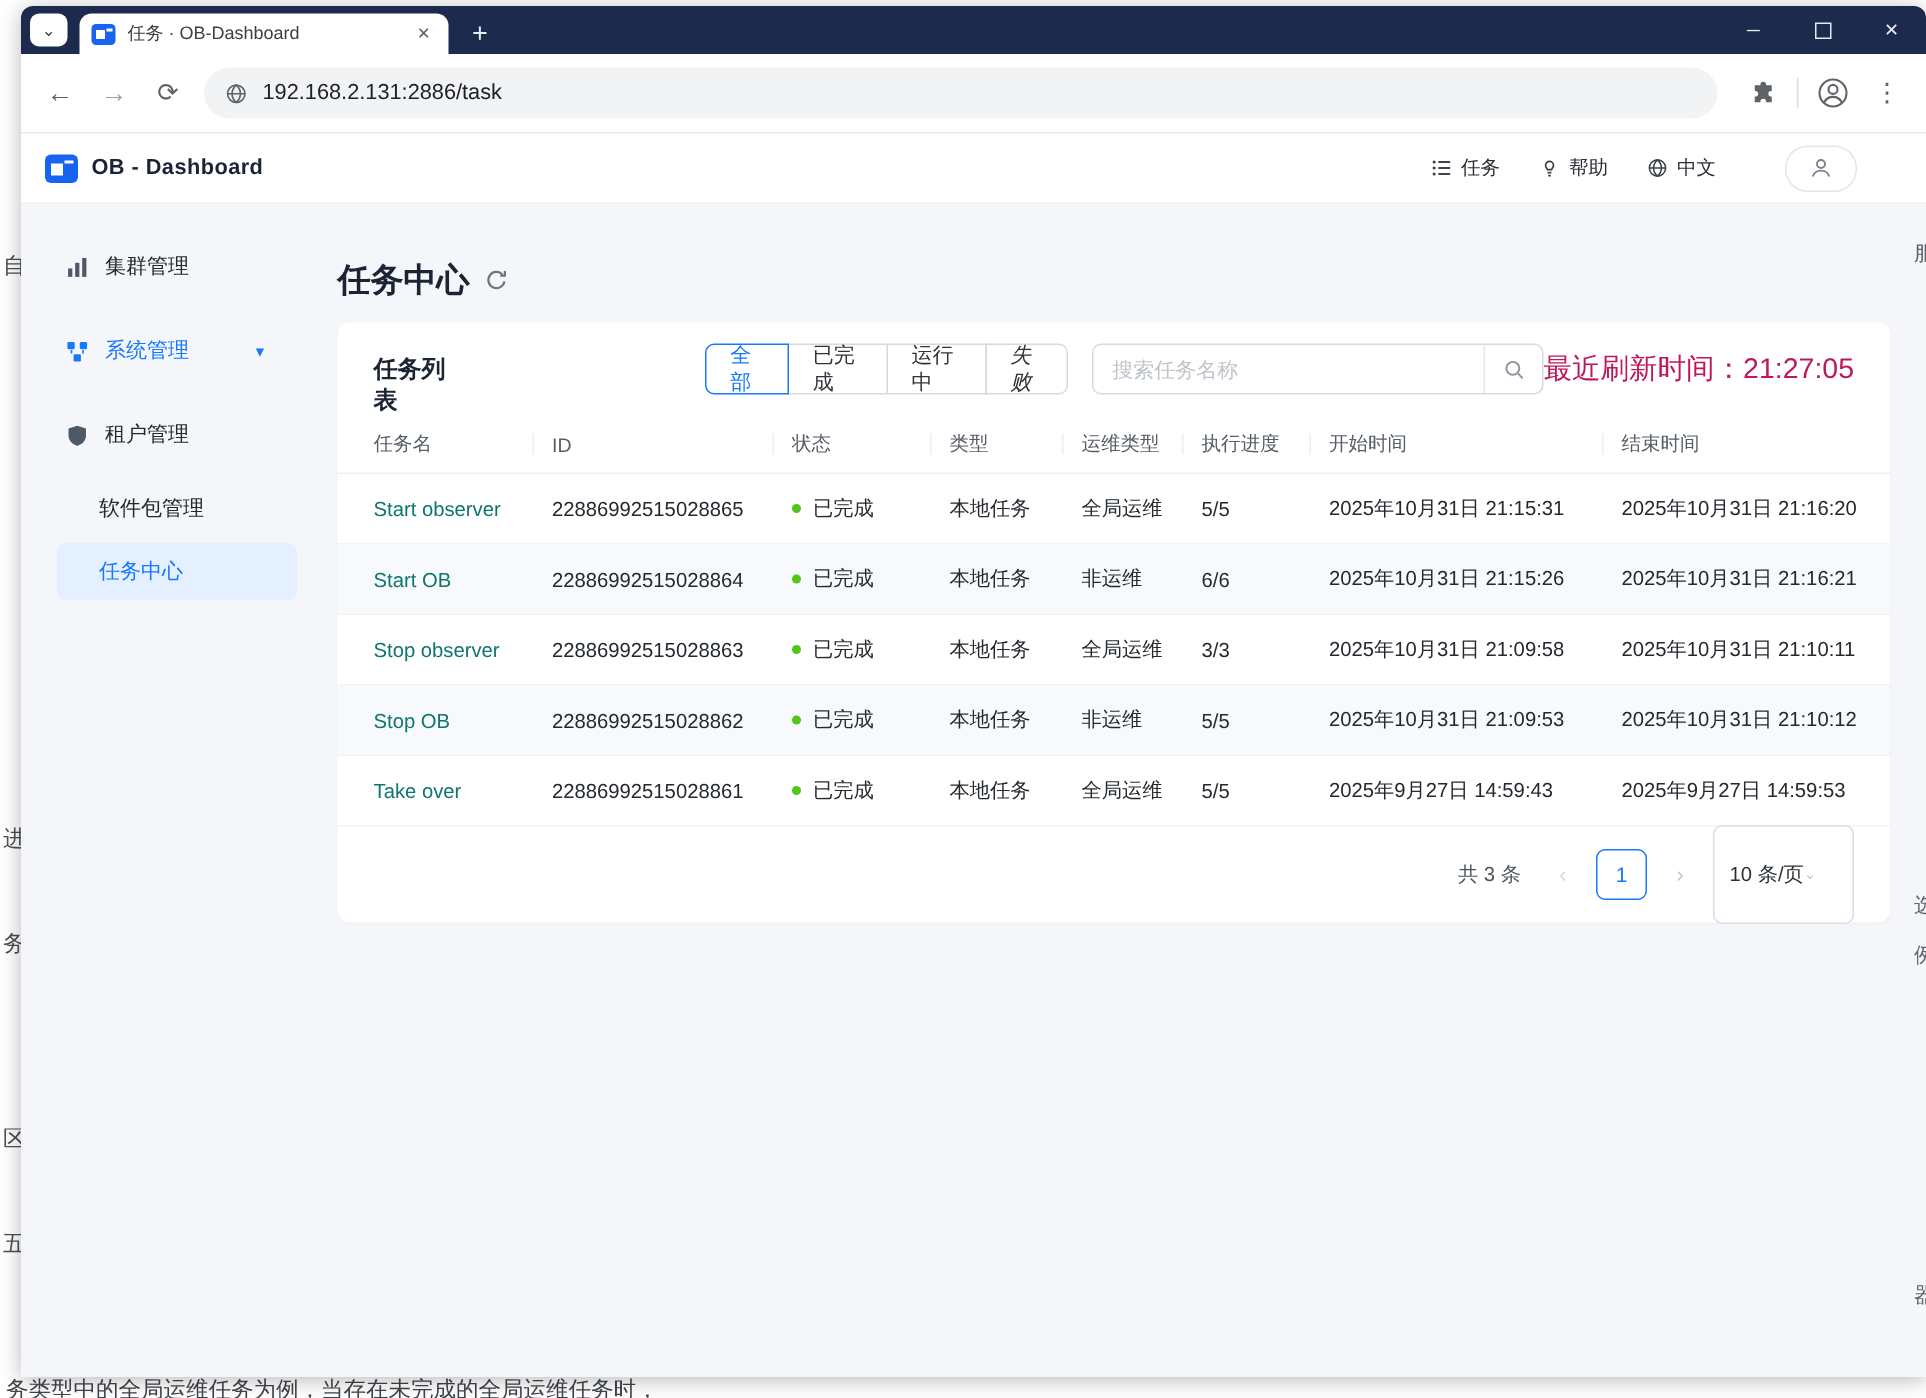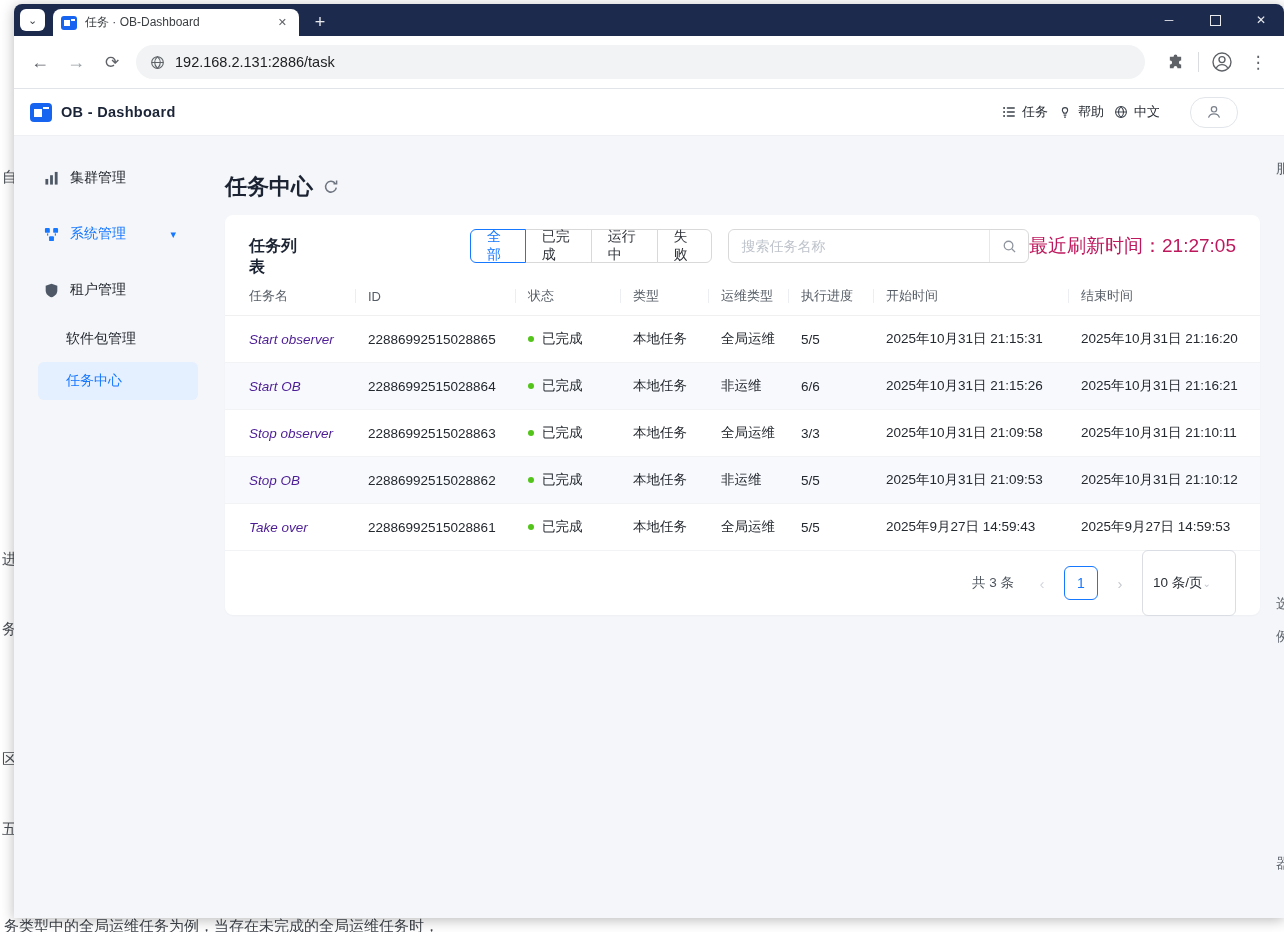--- a/index.html
+++ b/index.html
@@ -44,21 +44,21 @@
   .divider-v{width:1px;height:20px;background:#dadce0;margin:0 5px;}
   .menu-dots{font-size:17px;color:#5f6368;}
 
   
   .app{flex:1;display:flex;flex-direction:column;min-height:0;background:#f4f6f9;}
   .app-header{height:46px;background:#fff;display:flex;align-items:center;padding:0 46px 0 16px;border-bottom:1px solid #eef0f3;flex:0 0 auto;}
   .brand-icon{width:22px;height:19px;background:#1764f0;border-radius:4px;position:relative;}
   .brand-icon::after{content:"";position:absolute;left:4px;top:6px;width:8px;height:8px;background:#fff;}
   .brand-icon::before{content:"";position:absolute;right:3px;top:4px;width:6px;height:2.5px;background:#fff;}
   .brand{font-size:14.5px;font-weight:bold;color:#1b2437;margin-left:9px;letter-spacing:.3px;}
-  .hnav{margin-left:auto;display:flex;align-items:center;gap:10px;}
+  .hnav{margin-left:auto;display:flex;align-items:center;gap:26px;}
   .hnav-item{display:flex;align-items:center;gap:6px;font-size:13px;color:#2a2f36;cursor:pointer;}
   .hnav-item .svgic{color:#3c434c;}
   .avatar-pill{margin-left:20px;width:46px;height:29px;border:1px solid #e2e6ea;border-radius:15px;background:#fff;display:flex;align-items:center;justify-content:center;color:#7a818b;cursor:pointer;}
 
   .app-body{flex:1;display:flex;min-height:0;}
   .sidebar{width:204px;flex:0 0 auto;padding-top:14px;}
   .side-item{height:56px;display:flex;align-items:center;padding:0 42px 0 30px;gap:11px;font-size:14px;color:#23272e;cursor:pointer;}
   .side-item .svgic{color:#4f5866;}
   .side-item.active-parent{color:#1677ff;}
   .side-item.active-parent .svgic{color:#1677ff;}
@@ -70,36 +70,36 @@
   .page-title-row{margin-top:36px;display:flex;align-items:center;gap:10px;}
   .page-title{font-size:22px;font-weight:bold;color:#1c2433;}
   .page-refresh{color:#6f7682;font-size:15px;cursor:pointer;display:inline-flex;}
 
   .card{margin-top:13px;background:#fff;border-radius:8px;box-shadow:0 1px 2px rgba(0,0,0,.03);}
   .card-head{height:62px;display:flex;align-items:center;padding:0 24px;}
   .card-title{font-size:16px;font-weight:600;color:#1c2433;margin-top:22px;}
   .filters{display:flex;margin-left:152px;padding-left:12px;}
   .fbtn{height:32px;padding:0 16px;border:1px solid #d9d9d9;background:#fff;font-size:14px;color:#30343a;display:flex;align-items:center;margin-left:-1px;cursor:pointer;position:relative;}
   .fbtn:first-child{border-radius:6px 0 0 6px;margin-left:0;}
-  .fbtn:last-child{border-radius:0 6px 6px 0;}
+  .fbtn:last-child{border-radius:0 6px 6px 0;font-style:italic;}
   .fbtn.active{color:#1677ff;border-color:#1677ff;z-index:2;}
   .search{margin-left:16px;width:336px;height:32px;border:1px solid #d9d9d9;border-radius:6px;display:flex;background:#fff;overflow:hidden;}
   .search input{flex:1;border:none;outline:none;padding:0 12px;font-size:14px;color:#333;background:transparent;font-family:inherit;}
   .search input::placeholder{color:#bfc4cc;}
   .search-btn{width:38px;border-left:1px solid #e6e8eb;display:flex;align-items:center;justify-content:center;color:#8f959e;cursor:pointer;}
   .refresh-time{margin-left:auto;font-size:19px;color:#be185d;white-space:nowrap;}
 
   .thead,.trow{display:grid;grid-template-columns:119px 160px 105px 88px 80px 85px 195px 1fr;padding:0 24px;align-items:center;}
   .thead{height:38px;color:#565d66;font-size:13px;border-bottom:1px solid #f0f0f0;}
   .thead .hcell{position:relative;white-space:nowrap;}
   .thead .hcell:not(:last-child)::after{content:"";position:absolute;right:12px;top:50%;transform:translateY(-50%);width:1px;height:14px;background:#eceef1;}
   .trow{height:46px;font-size:13.5px;color:#24292f;border-bottom:1px solid #f2f3f5;}
   .trow:nth-child(even){background:#f7f9fc;}
   .tcell{white-space:nowrap;}
-  .link{color:#4c1d95;cursor:pointer;font-style:italic;}
+  .link{color:#0f766e;cursor:pointer;}
   .tcell.status{display:flex;align-items:center;}
   .dot{width:6px;height:6px;border-radius:50%;background:#52c41a;margin-right:8px;display:inline-block;}
 
   .card-foot{height:64px;display:flex;align-items:center;justify-content:flex-end;padding:0 24px;gap:12px;}
   .pg-total{font-size:13.5px;color:#4e555e;margin-right:6px;}
   .pg-arrow{font-size:15px;width:20px;text-align:center;cursor:pointer;}
   .pg-arrow.prev{color:#d3d7dd;}
   .pg-arrow.next{color:#c3c8cf;}
   .pg-page{width:32px;height:32px;border:1px solid #1677ff;border-radius:6px;color:#1677ff;font-size:14px;display:flex;align-items:center;justify-content:center;background:#fff;cursor:pointer;}
   .pg-size{height:32px;min-width:72px;border:1px solid #dadde3;border-radius:6px;background:#fff;display:flex;align-items:center;padding:16px 10px;gap:0;font-size:13.5px;color:#2b3037;cursor:pointer;}

